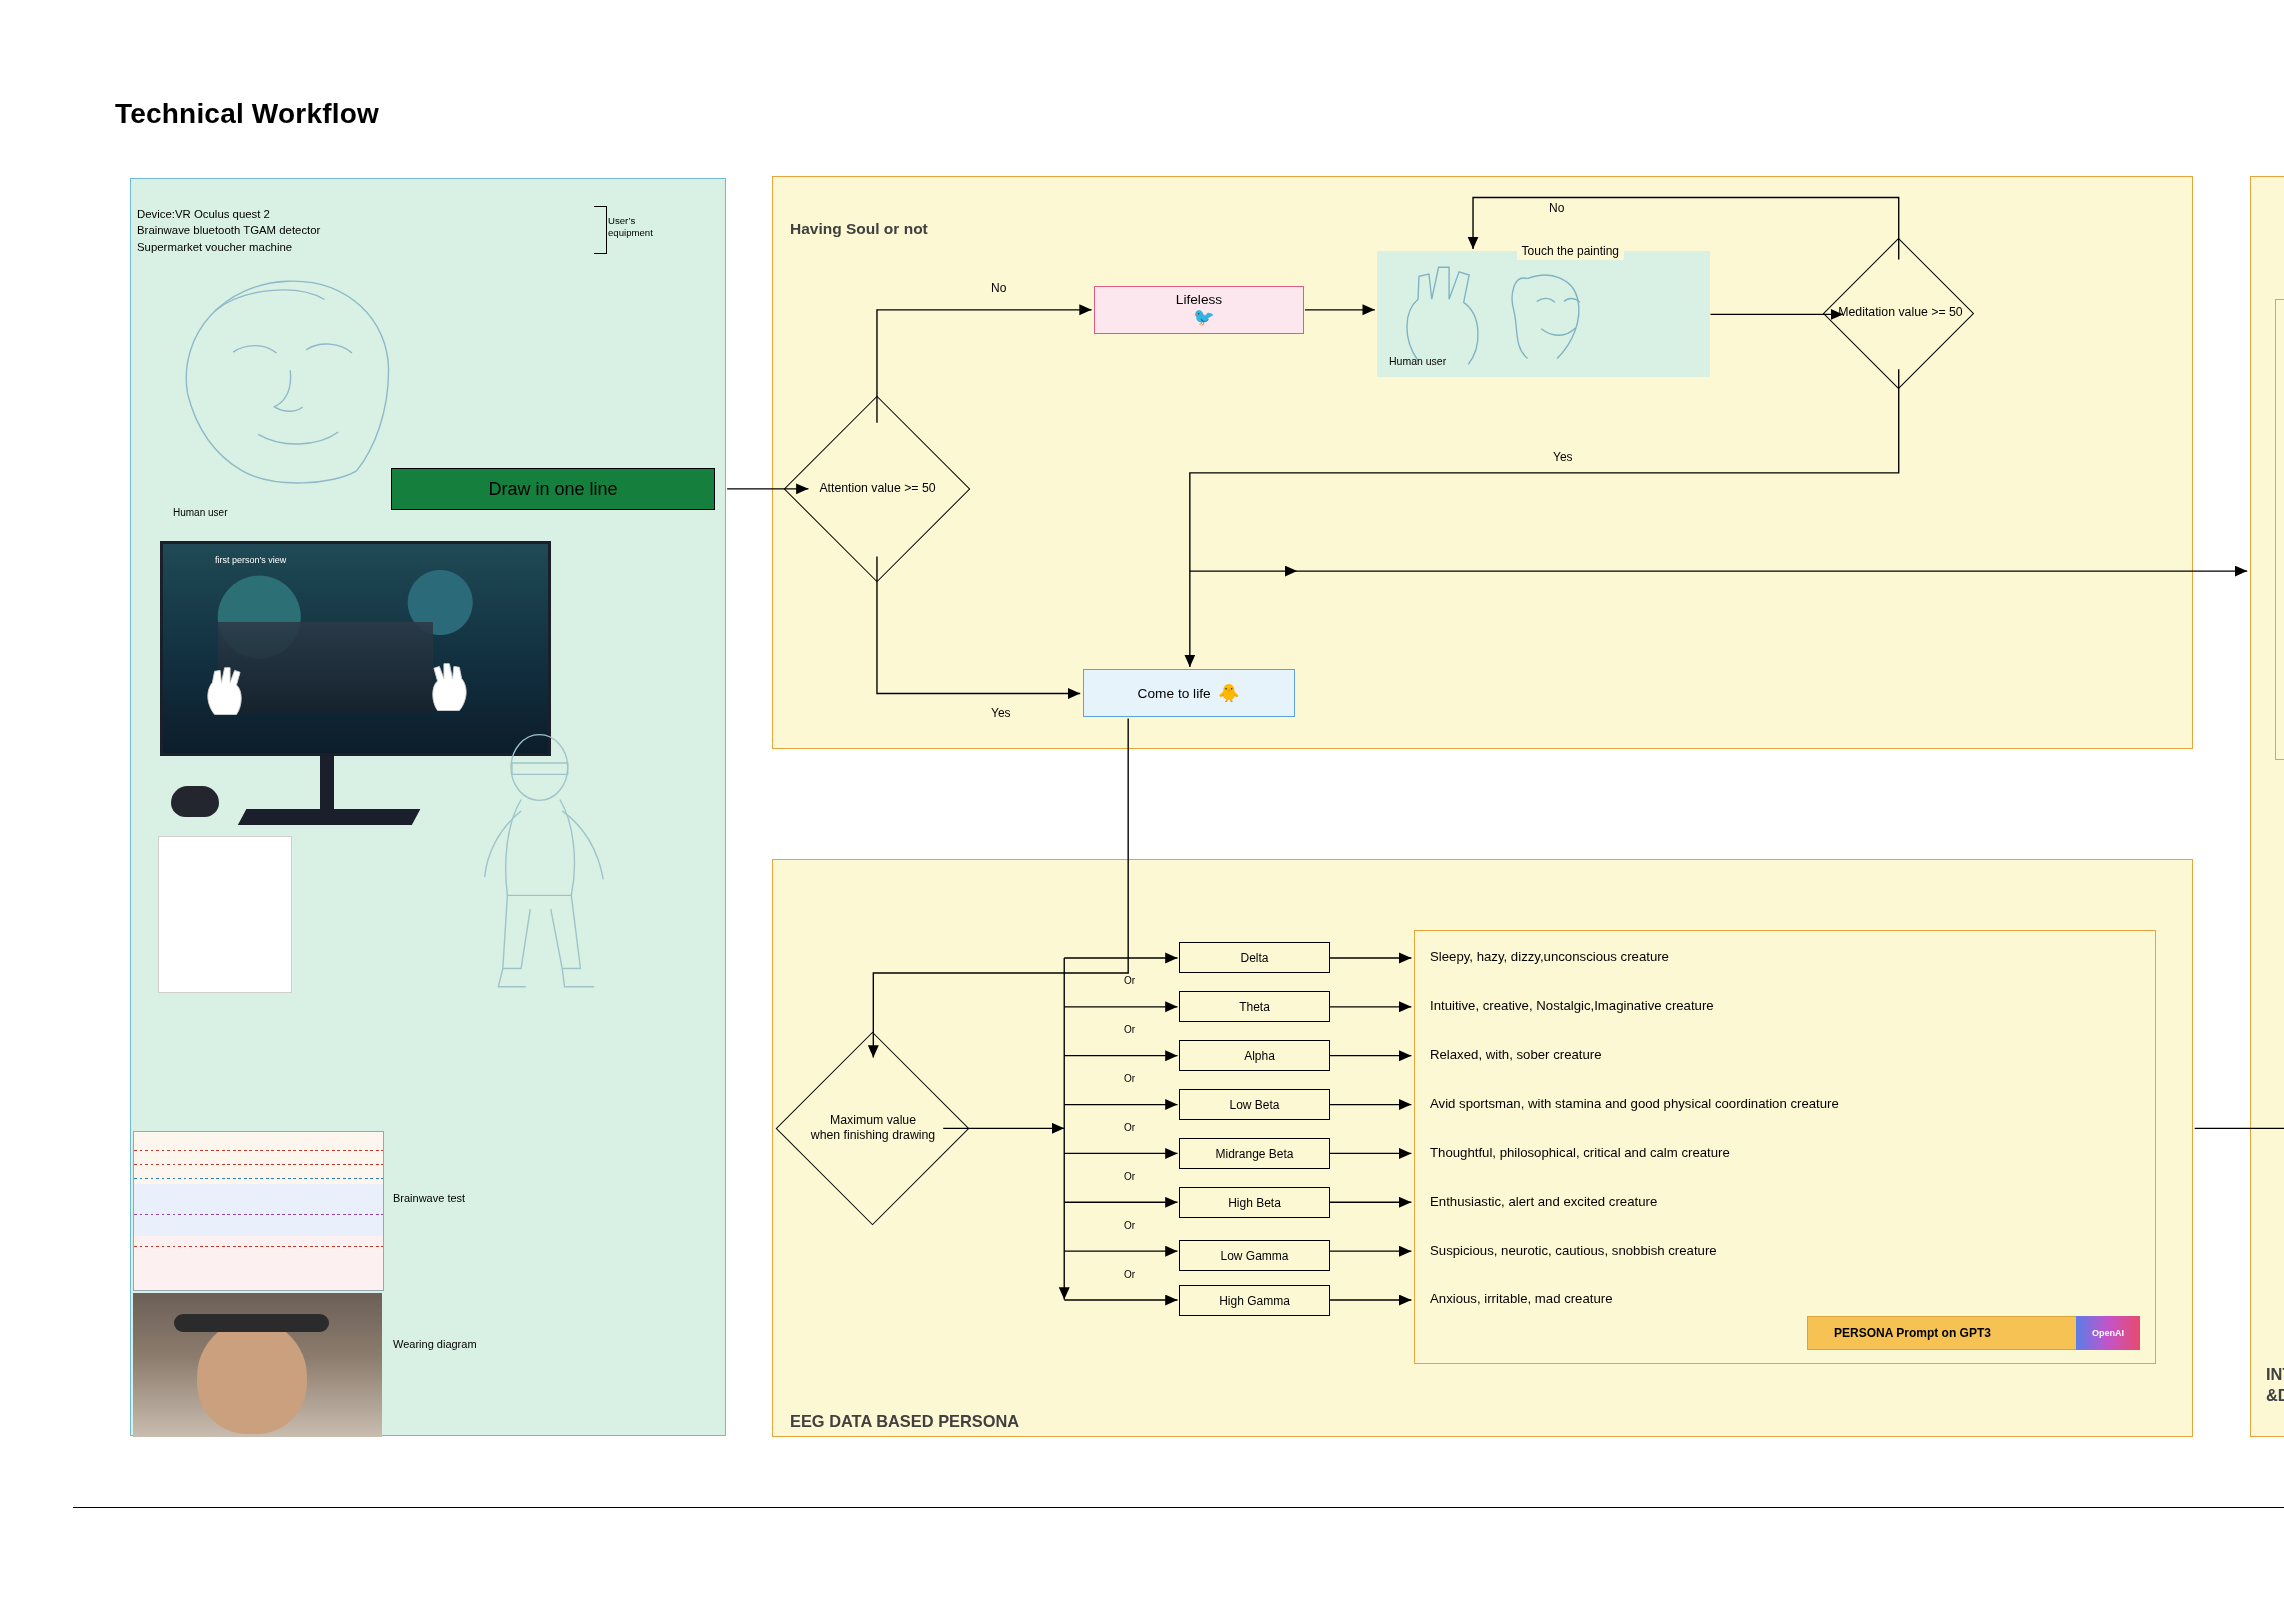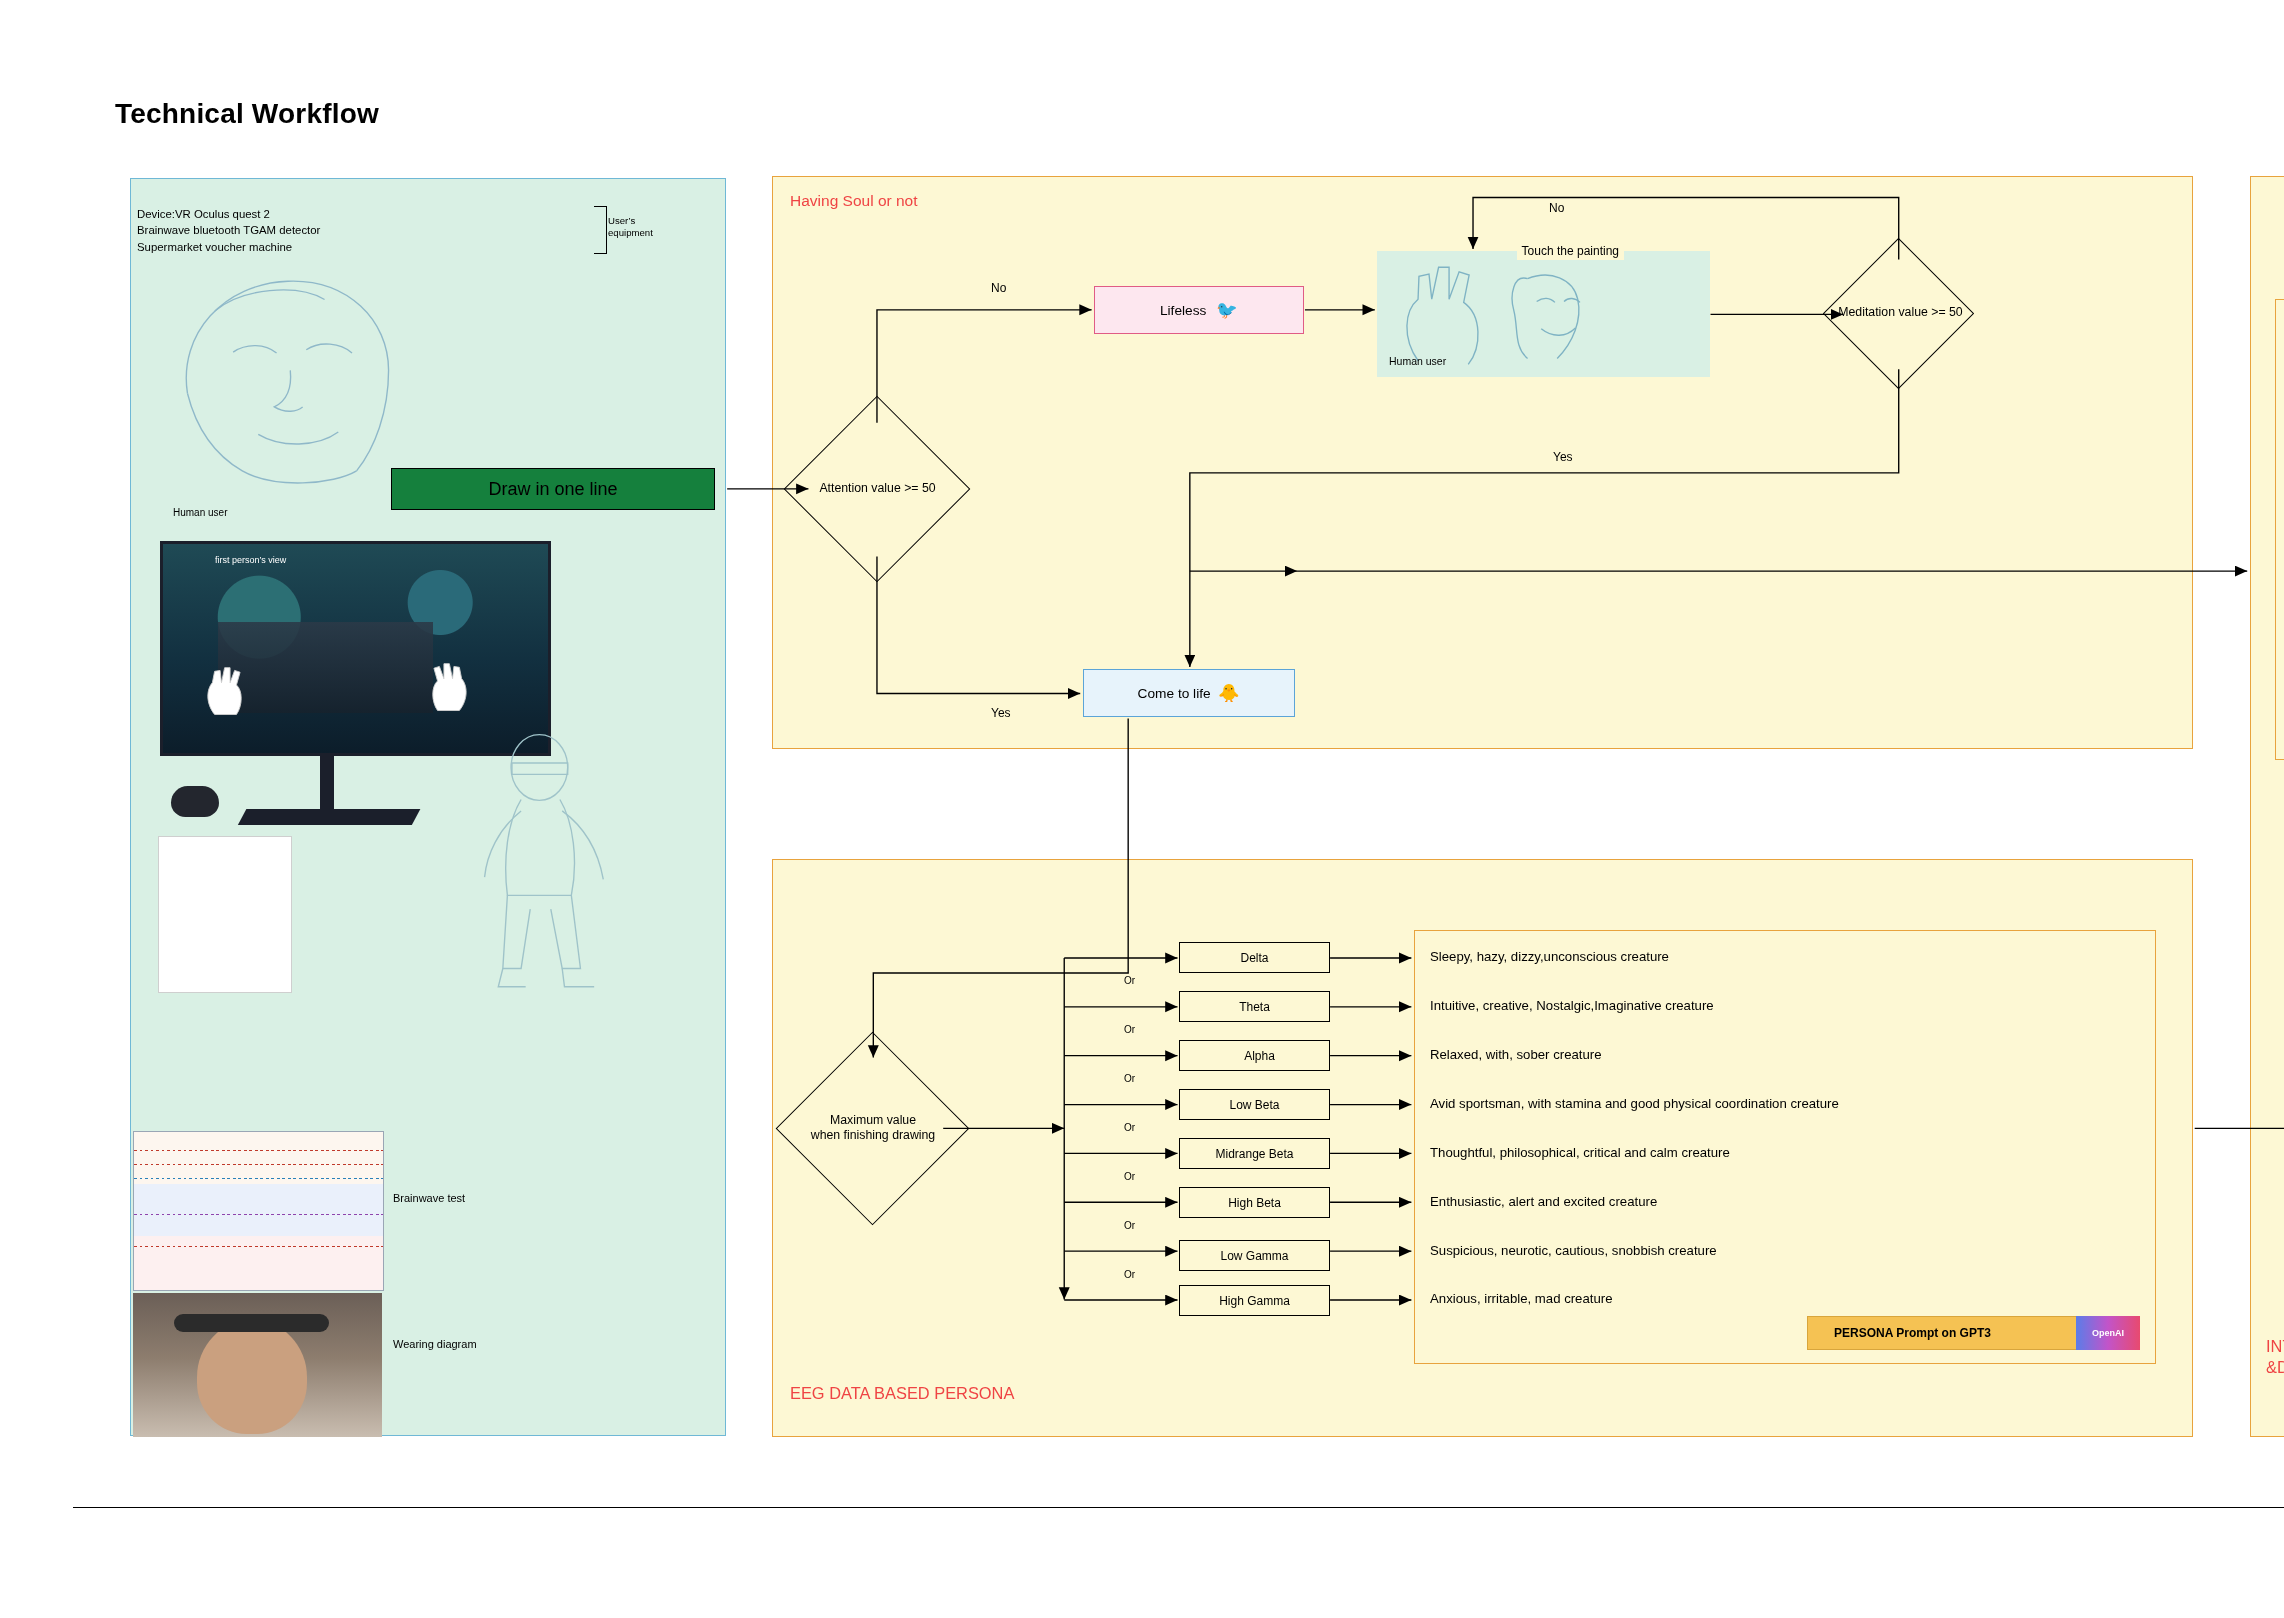--- a/index.html
+++ b/index.html
@@ -38,23 +38,24 @@
   .panel-green {
     background: #d9f0e4;
     border: 0.9px solid #6fb8d6;
   }
   .panel-yellow {
     background: #fdf8d4;
     border: 0.9px solid #e8a33d;
   }
   .panel-label {
     position: absolute;
-    font-weight: normal;
+    font-weight: bold;
     font-size: 15.5px;
-    color: #ef4444;
+    color: #404040;
+    margin-top: 28px;
   }
 
   
   #left-panel { left: 130px; top: 178px; width: 596px; height: 1258px; }
 
   .device-text {
     position: absolute;
     left: 137px;
     top: 206px;
     font-size: 11.4px;
@@ -251,20 +252,21 @@
     align-items: center;
     justify-content: center;
     font-size: 12.3px;
     color: #000;
     text-align: center;
   }
   .node-lifeless {
     left: 1094px; top: 286px; width: 210px; height: 48px;
     background: #fde7ef; border: 0.9px solid #e05c85;
     font-size: 13.7px;
+    flex-direction: column;
   }
   .node-comealive {
     left: 1083px; top: 669px; width: 212px; height: 48px;
     background: #e7f3fb; border: 0.9px solid #5ba4d8;
     font-size: 13.7px;
   }
   .touch-box {
     position: absolute;
     left: 1377px; top: 251px; width: 333px; height: 126px;
     background: #d9f0e4; border: 0;

